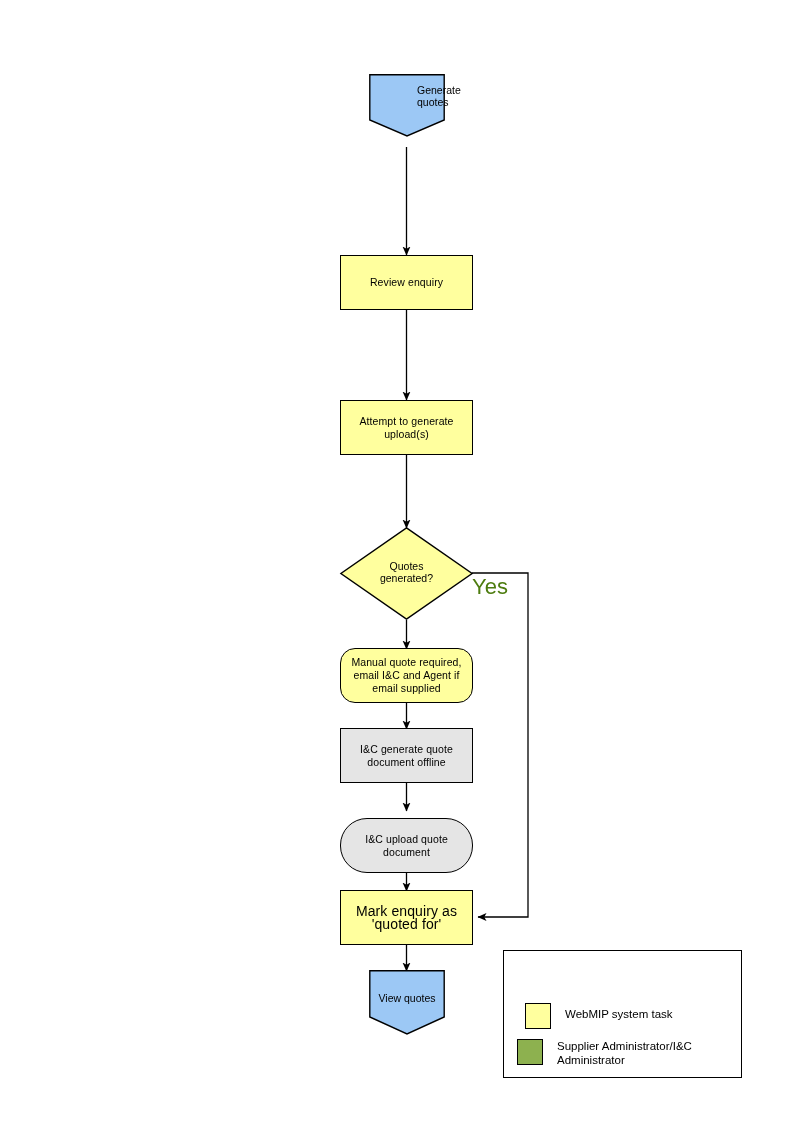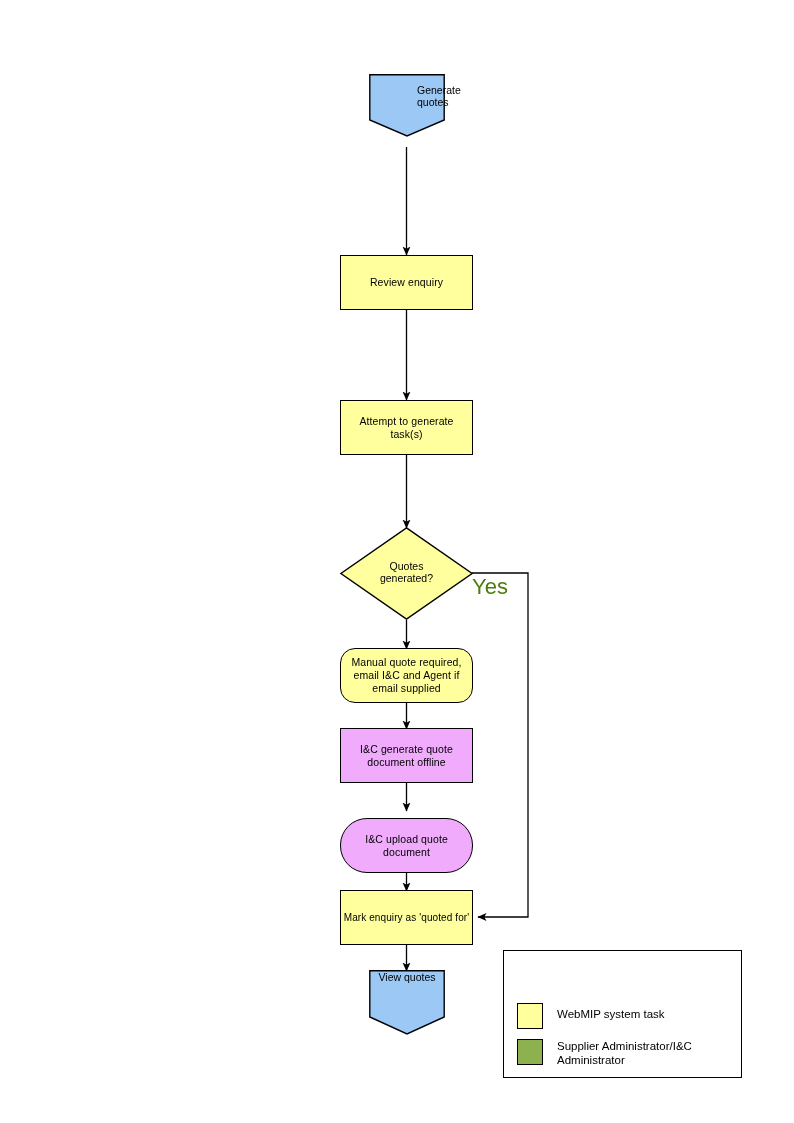--- a/index.html
+++ b/index.html
@@ -36,21 +36,21 @@
   .node-label {
     display: block;
     width: 100%;
     padding: 0 3px;
     box-sizing: border-box;
     white-space: pre-line;
   }
   .rect {
     border: 1.3px solid #000000;
   }
-  .fill-blue { background: #f0abfc; }
+  .fill-blue { background: #e5e5e5; }
   .fill-yellow { background: #ffff9e; }
   .fill-green { background: #8db14f; }
 
   
   .pent {
     position: absolute;
   }
   .pent svg {
     position: absolute;
     left: 0;
@@ -165,21 +165,21 @@
 quotes</span>
     </div>
   </div>
 
   <div class="node rect fill-yellow" style="left:340px;top:255px;width:133px;height:55px;">
     <span class="node-label">Review enquiry</span>
   </div>
 
   <div class="node rect fill-yellow" style="left:340px;top:400px;width:133px;height:55px;">
     <span class="node-label">Attempt to generate
-task(s)</span>
+upload(s)</span>
   </div>
 
   <div class="diamond" style="left:340px;top:527px;width:133px;height:93px;">
     <svg width="133" height="93" viewBox="0 0 133 93">
       <polygon points="66.5,0.9 132.1,46.5 66.5,92.1 0.9,46.5" fill="#ffff9e" stroke="#000000" stroke-width="1.4"></polygon>
     </svg>
     <span class="node-label" style="top:33px;font-size:10.5px;">Quotes
 generated?</span>
   </div>
 
@@ -196,34 +196,34 @@
     <span class="node-label">I&amp;C generate quote
 document offline</span>
   </div>
 
   <div class="node rect fill-blue" style="left:340px;top:818px;width:133px;height:55px;border-radius:27px;">
     <span class="node-label">I&amp;C upload quote
 document</span>
   </div>
 
   <div class="node rect fill-yellow" style="left:340px;top:890px;width:133px;height:55px;">
-    <span class="node-label" style="padding:0 1px;font-size:10px;">Mark enquiry as 'quoted for'</span>
+    <span class="node-label" style="padding:0 1px;font-size:14px;">Mark enquiry as 'quoted for'</span>
   </div>
 
   <div class="pent" id="n-view" style="left:369px;top:970px;width:76px;height:65px;">
     <svg width="76" height="65" viewBox="0 0 76 65">
       <polygon points="0.8,0.8 75.2,0.8 75.2,47 38,64 0.8,47" fill="#9cc8f5" stroke="#000000" stroke-width="1.4"></polygon>
     </svg>
     <div class="pent-inner" style="height:47px;">
-      <span class="node-label" style="margin-top:1px;font-size:10.5px;">View quotes</span>
+      <span class="node-label" style="margin-top:22px;font-size:10.5px;">View quotes</span>
     </div>
   </div>
 
   <div id="legend" style="left:503px;top:950px;width:239px;height:128px;">
-    <div class="legend-row" style="left:13px;top:52px;">
+    <div class="legend-row" style="left:21px;top:52px;">
       <span class="legend-swatch fill-yellow"></span>
       <span class="legend-text">WebMIP system task</span>
     </div>
     <div class="legend-row" style="left:13px;top:88px;">
       <span class="legend-swatch fill-green"></span>
       <span class="legend-text" style="padding-top:0;">Supplier Administrator/I&amp;C
 Administrator</span>
     </div>
   </div>
 

